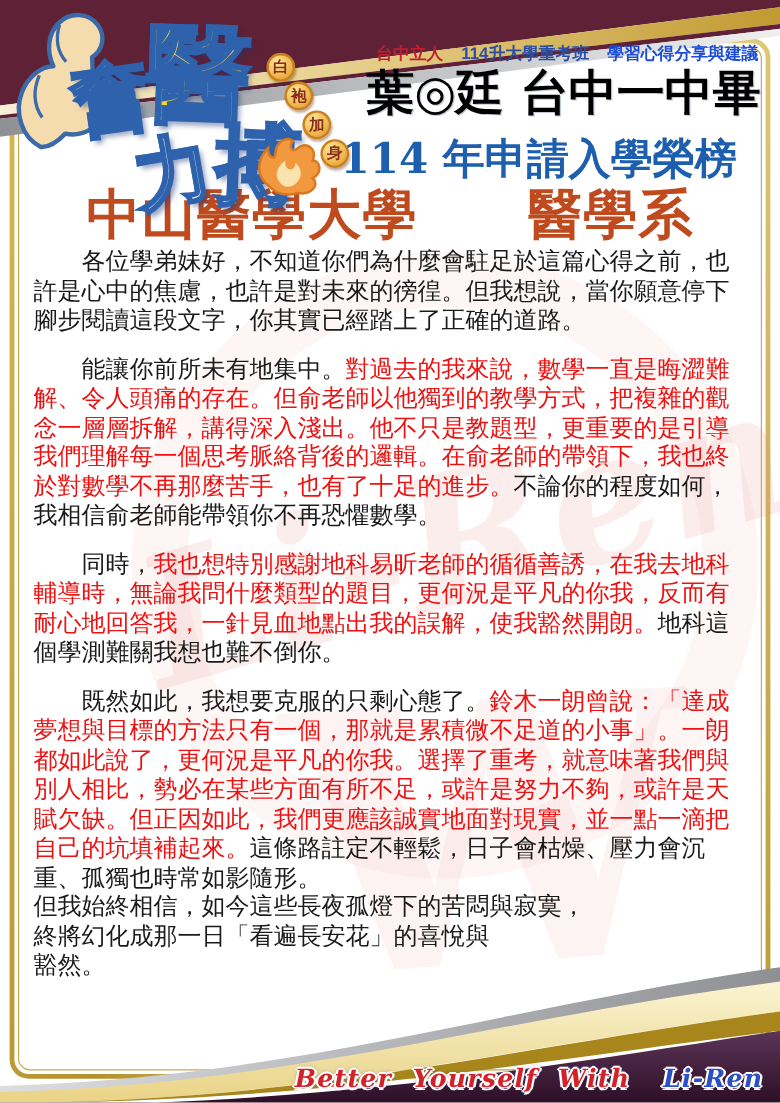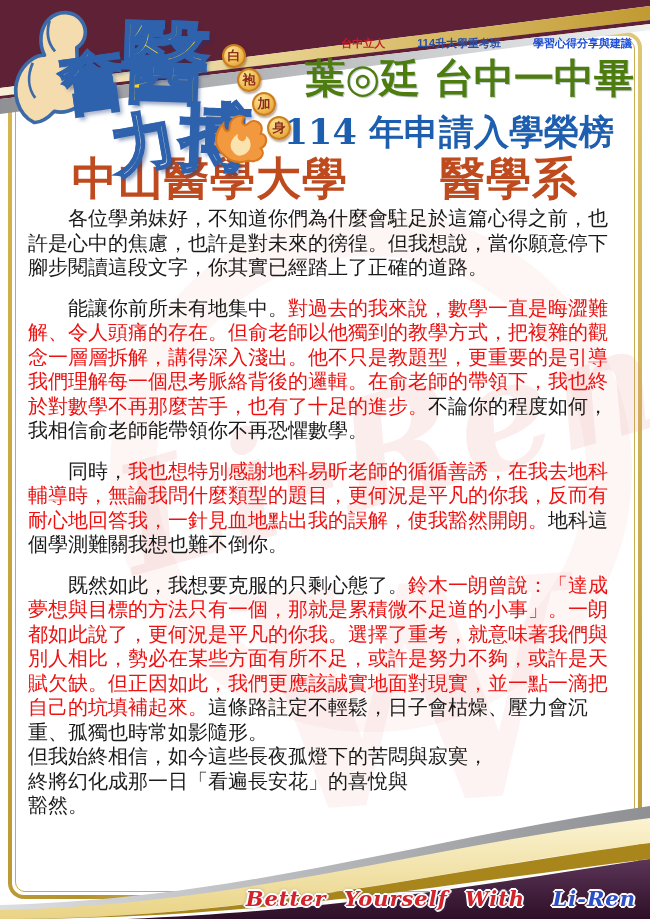--- a/index.html
+++ b/index.html
@@ -19,29 +19,29 @@
   .wm-script{left:110px;top:360px;font:italic 700 150px "DejaVu Serif",serif;
        color:rgba(228,140,135,0.16);transform:rotate(-16deg);white-space:nowrap;}
   .wm-letter{left:240px;top:520px;font:700 300px "DejaVu Serif",serif;
        color:rgba(236,160,155,0.12);transform:rotate(-4deg);}
 
   
   .top-deco{position:absolute;top:0;left:0;width:650px;height:180px;z-index:3;pointer-events:none;}
   .bottom-deco{position:absolute;bottom:0;left:0;width:650px;height:140px;z-index:3;pointer-events:none;}
 
   
-  .ribbon{position:absolute;top:36px;right:18px;z-index:4;display:flex;gap:32px;
-       font-size:11px;font-weight:700;white-space:nowrap;text-align:center;}
+  .ribbon{position:absolute;top:36px;right:18px;z-index:4;display:flex;gap:15px;
+       font-size:14px;font-weight:700;white-space:nowrap;text-align:center;}
   .rb-org{color:#c01e2e;}
   .rb-prog{color:#2a4fa2;}
   .rb-topic{color:#1d4ed8;}
 
   .student-block{position:absolute;top:56px;right:16px;z-index:4;text-align:right;}
   .student-line{font-family:"DejaVu Serif","Liberation Serif",serif;font-weight:900;
-       font-size:40px;line-height:44px;color:#4d7c0f;white-space:nowrap;
+       font-size:40px;line-height:44px;color:#000000;white-space:nowrap;
        text-shadow:1px 1px 0 rgba(21,38,91,.25);}
   .honor-line{margin-top:9px;padding-right:20px;font-weight:900;font-size:35px;color:#1d5fae;
        font-family:"DejaVu Serif","Liberation Serif",serif;white-space:nowrap;}
   .school-line{position:absolute;top:149px;left:0;width:100%;z-index:4;text-align:center;
        font-family:Liberation Mono, monospace;font-weight:900;font-size:45px;
        color:#bf4a1e;letter-spacing:1px;white-space:nowrap;}
 
   
   .logo{position:absolute;left:0;top:0;width:300px;height:200px;z-index:5;pointer-events:none;}
   .arm{position:absolute;left:6px;top:6px;width:92px;height:120px;transform:rotate(-10deg);}

